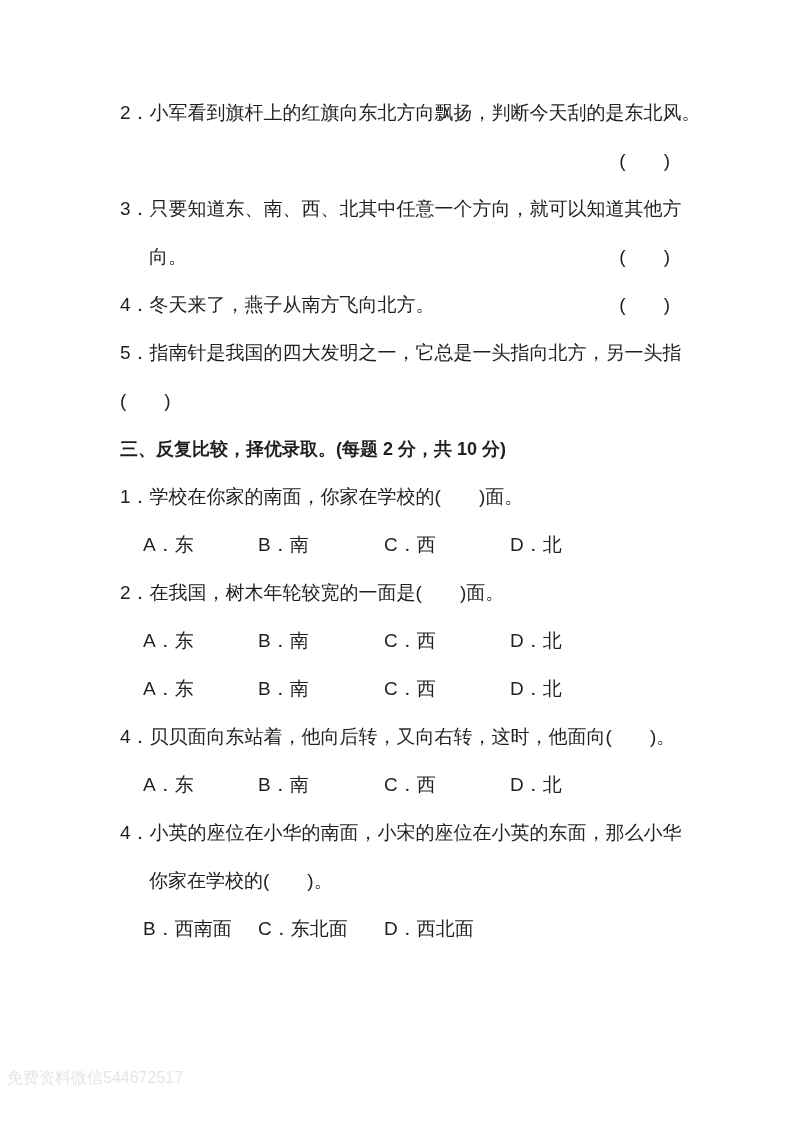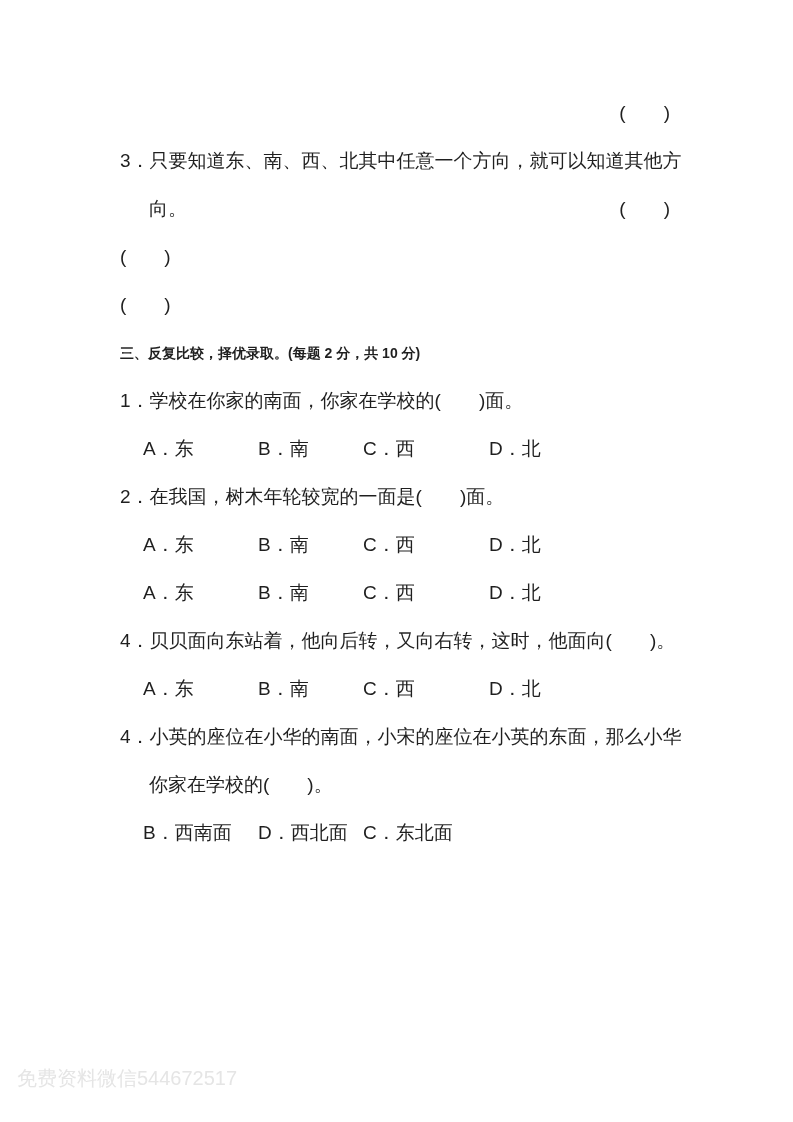--- a/index.html
+++ b/index.html
@@ -37,57 +37,60 @@
   .blank-line {
     text-align: right;
   }
   .blank {
     display: inline-block;
     margin-right: 33px;
     letter-spacing: 0;
   }
   .heading {
     font-weight: bold;
-    font-size: 14px;
+    font-size: 18px;
   }
   .options {
     display: flex;
     padding-left: 23px;
   }
   .options .opt:nth-child(1) { width: 115px; }
   .options .opt:nth-child(2) { width: 105px; }
-  .options .opt:nth-child(3) { width: 126px; }
+  .options .opt:nth-child(3) { width: 126px; margin-left: 21px; }
   .watermark {
     position: absolute;
-    left: 17px;
+    left: 7px;
     top: 1064px;
-    font-size: 20px;
+    font-size: 16px;
     line-height: 28px;
     color: #e5e5e5;
   }
 </style>
 </head>
 <body>
 
 <div class="content">
 
+  <div class="line">2．小军看到旗杆上的红旗向东北方向飘扬，判断今天刮的是东北风。</div>
   <div class="line blank-line">
     <span class="blank">(　　)</span>
   </div>
 
   <div class="line">3．只要知道东、南、西、北其中任意一个方向，就可以知道其他方</div>
   <div class="line flex-line">
     <span class="indent">向。</span>
     <span class="blank">(　　)</span>
   </div>
 
   <div class="line flex-line">
+    <span>4．冬天来了，燕子从南方飞向北方。</span>
     <span class="blank">(　　)</span>
   </div>
 
+  <div class="line">5．指南针是我国的四大发明之一，它总是一头指向北方，另一头指</div>
   <div class="line flex-line">
     <span class="blank">(　　)</span>
   </div>
 
   <div class="line heading">三、反复比较，择优录取。(每题 2 分，共 10 分)</div>
 
   <div class="line">1．学校在你家的南面，你家在学校的(　　)面。</div>
   <div class="line options">
     <span class="opt">A．东</span>
     <span class="opt">B．南</span>
@@ -115,19 +118,19 @@
     <span class="opt">A．东</span>
     <span class="opt">B．南</span>
     <span class="opt">C．西</span>
     <span class="opt">D．北</span>
   </div>
 
   <div class="line">4．小英的座位在小华的南面，小宋的座位在小英的东面，那么小华</div>
   <div class="line indent">你家在学校的(　　)。</div>
   <div class="line options">
     <span class="opt">B．西南面</span>
+    <span class="opt">C．东北面</span>
     <span class="opt">D．西北面</span>
-    <span class="opt">C．东北面</span>
   </div>
 
 </div>
 
 <div class="watermark">免费资料微信544672517</div>
 
 </body></html>

